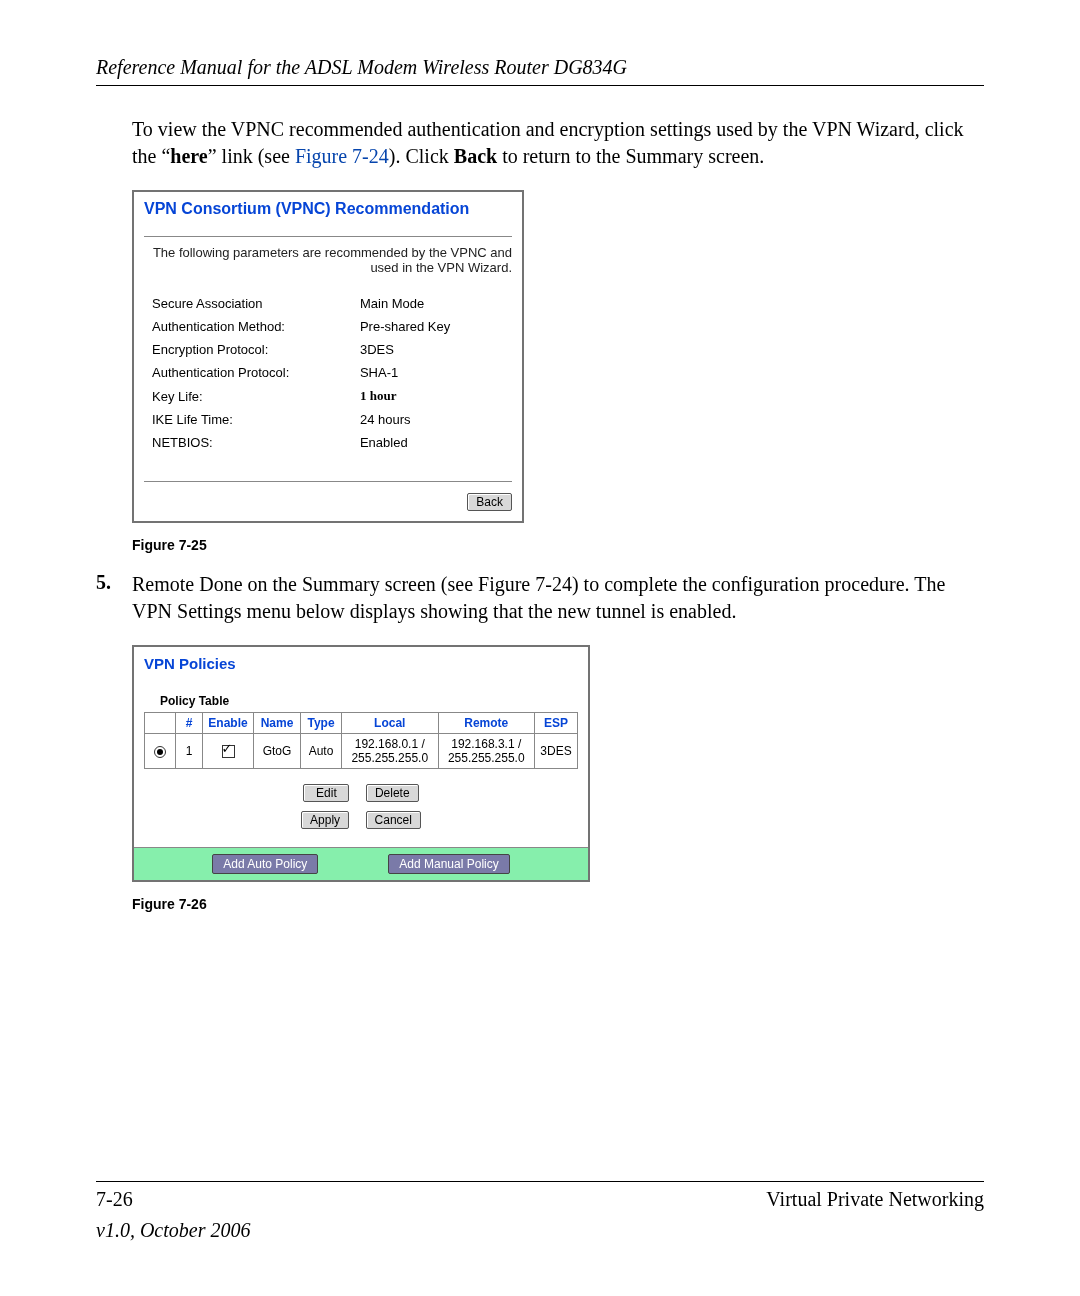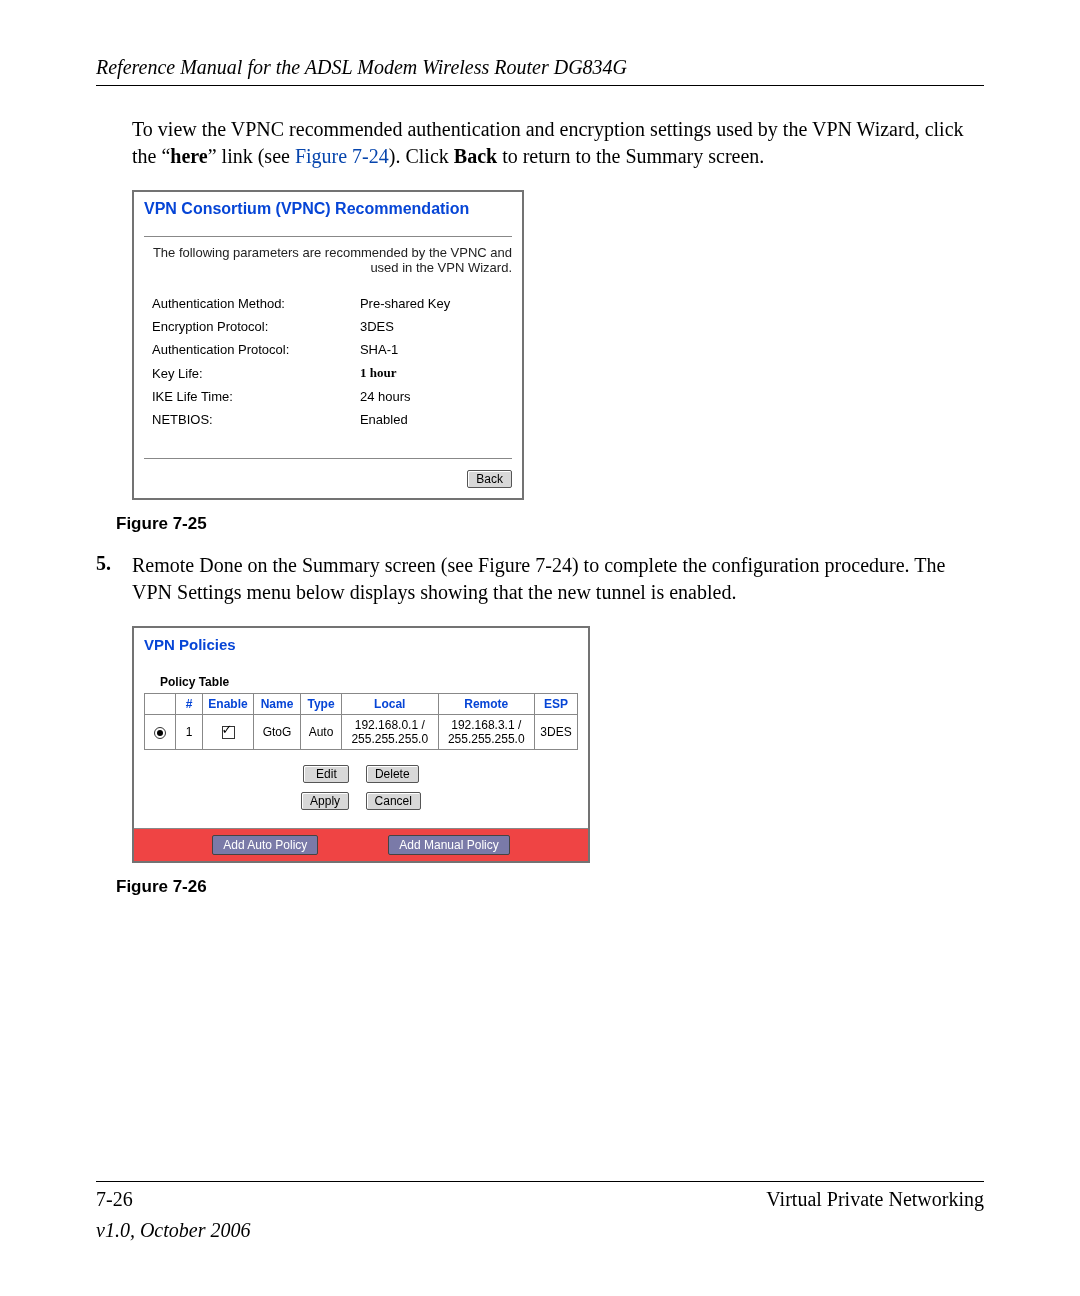--- a/index.html
+++ b/index.html
@@ -44,22 +44,22 @@
     font-size: 20px;
   }
   .ol-body {
     flex: 1;
     font-size: 20px;
     line-height: 1.35;
   }
   .fig-caption {
     font-family: Arial, Helvetica, sans-serif;
     font-weight: bold;
-    font-size: 17px;
-    margin: 14px 0 18px 20px;
+    font-size: 14px;
+    margin: 14px 0 18px 36px;
   }
 
   
   .panel {
     font-family: Arial, Helvetica, sans-serif;
     border: 2px solid #737373;
     background: #fff;
     margin-left: 36px;
   }
   .panel-inner { padding: 8px 10px 10px 10px; }
@@ -153,21 +153,21 @@
   }
   .center-btns { text-align: center; margin-top: 14px; }
   .center-btns .win-btn { margin: 0 6px; min-width: 46px; }
   .bottom-btn-row {
     display: flex;
     justify-content: center;
     gap: 70px;
     border-top: 1px solid #888;
     margin: 18px -10px -10px -10px;
     padding: 6px 0;
-    background: #ef4444;
+    background: #86efac;
   }
 
   
   .footer {
     position: absolute;
     left: 96px; right: 96px;
     bottom: 54px;
   }
   .footer-rule {
     border: none;
@@ -198,20 +198,24 @@
     <span>To view the VPNC recommended authentication and encryption settings used by the VPN Wizard, click the “</span><span class="bold">here</span><span>” link (see </span><span class="link">Figure 7-24</span><span>). Click </span><span class="bold">Back</span><span> to return to the Summary screen.</span>
   </div>
 
   <div class="panel" style="width:388px;">
     <div class="panel-inner">
       <div class="panel-title">VPN Consortium (VPNC) Recommendation</div>
       <hr class="thin-rule">
       <div class="small-text">The following parameters are recommended by the VPNC and used in the VPN Wizard.</div>
       <table class="params-table">
         <tbody>
+            <tr>
+              <td>Secure Association</td>
+              <td>Main Mode</td>
+            </tr>
         <tr>
               <td>Authentication Method:</td>
               <td>Pre-shared Key</td>
             </tr>
         <tr>
               <td>Encryption Protocol:</td>
               <td>3DES</td>
             </tr>
         <tr>
               <td>Authentication Protocol:</td>

